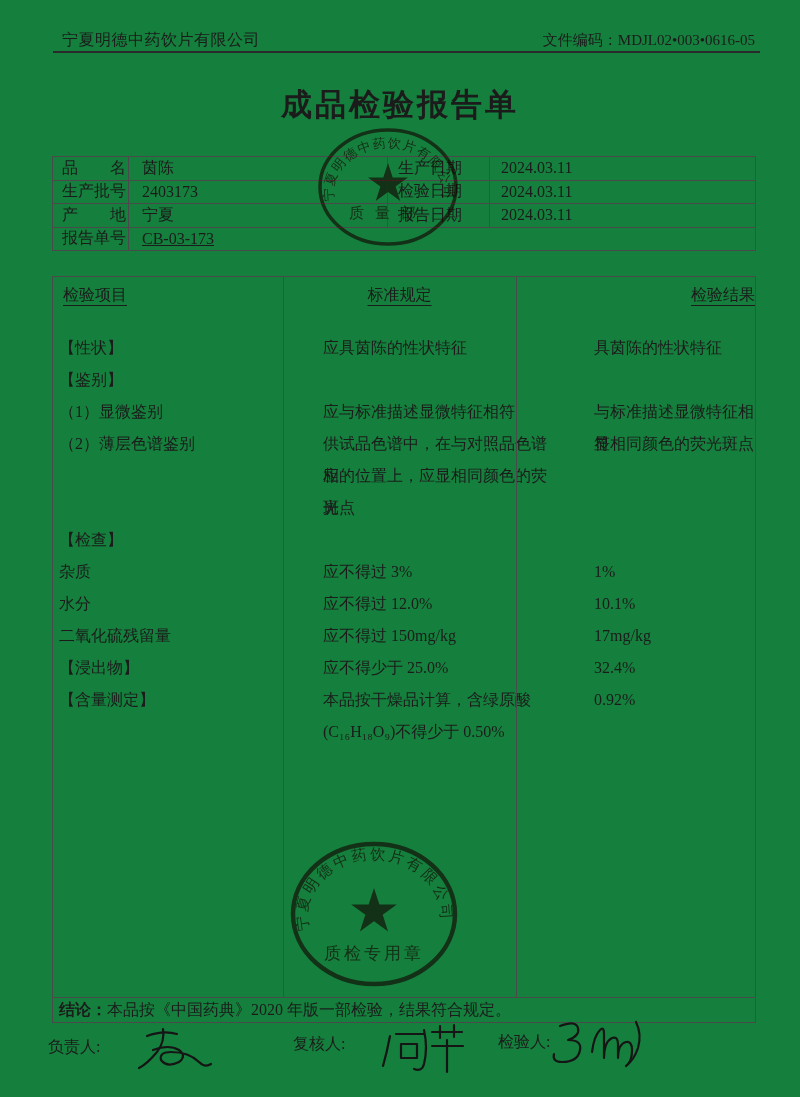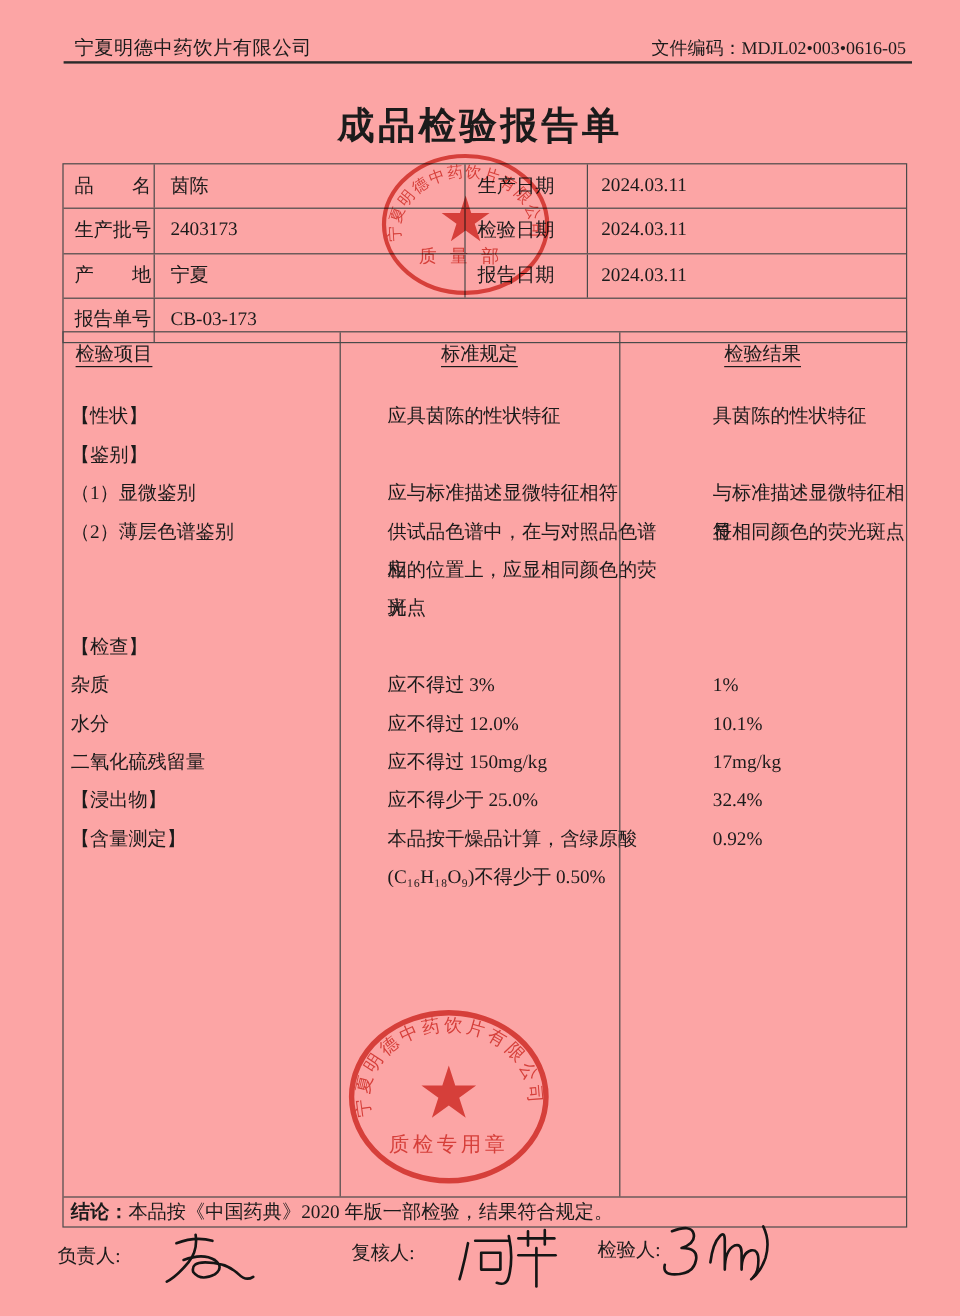--- a/index.html
+++ b/index.html
@@ -1,49 +1,49 @@
 <!DOCTYPE html>
 <html><head>
 <meta charset="utf-8">
 <style>
   * { margin:0; padding:0; box-sizing:border-box; }
   body { background:#ffffff; }
   .page {
-    position:relative; width:800px; height:1097px; background:#fca5a5;
+    position:relative; width:800px; height:1097px; background:#15803d;
     font-family:"Liberation Serif","DejaVu Serif",serif;
     color:#1b1b1b; overflow:hidden;
   }
   
   .hdr-company { position:absolute; left:62px; top:30px; font-size:16px; letter-spacing:0.5px; }
   .hdr-code { position:absolute; right:45px; top:31px; font-size:15px; }
   .hdr-rule { position:absolute; left:53px; top:51px; width:707px; height:2px; background:#2a2a2a; }
   
   .doc-title { position:absolute; left:0; right:0; top:84px; text-align:center;
     font-size:31px; font-weight:bold; letter-spacing:3px; }
   
-  .info-table { position:absolute; left:52px; top:136px; width:704px; height:150px;
+  .info-table { position:absolute; left:52px; top:156px; width:704px; height:95px;
     border:1px solid #4a4a4a; display:flex; flex-direction:column; font-size:16px; }
   .irow { flex:1; display:flex; border-bottom:1px solid #4a4a4a; }
   .irow:last-child { border-bottom:none; }
   .icell { display:flex; align-items:center; border-right:1px solid #4a4a4a; }
   .il  { width:76px;  padding-left:9px; }
   .iv  { width:259px; padding-left:13px; }
   .il2 { width:102px; padding-left:10px; }
   .iv2 { flex:1; padding-left:11px; border-right:none; }
-  .ivspan { flex:1; padding-left:13px; border-right:none; }
+  .ivspan { flex:1; padding-left:13px; border-right:none;text-decoration:underline; }
   
   .main-table { position:absolute; left:52px; top:276px; width:704px; height:747px;
     border:1px solid #4a4a4a; font-size:16px; }
   .mt-div { position:absolute; top:0; width:1px; height:720px; background:#4a4a4a; }
   .mt-div.d1 { left:230px; }
   .mt-div.d2 { left:463px; }
   .mt-header { display:flex; height:30px; margin-top:3px; align-items:center; }
   .mt-header .h1 { width:230px; padding-left:10px; }
   .mt-header .h2 { width:233px; text-align:center; }
-  .mt-header .h3 { flex:1; text-align:center; }
+  .mt-header .h3 { flex:1; text-align:right; }
   .uline { text-decoration:underline; text-underline-offset:5px; text-decoration-thickness:1px; }
   .mt-lines { margin-top:22px; }
   .tline { display:flex; height:32px; line-height:32px;gap:32px; }
   .tline .c1 { width:230px; padding-left:6px; }
   .tline .c2 { width:233px; padding-left:8px; }
   .tline .c3 { flex:1; padding-left:14px; }
   .mt-conclusion { position:absolute; left:0; right:0; top:720px; bottom:0;
     border-top:1px solid #4a4a4a; display:flex; align-items:center; padding-left:6px; }
   .mt-conclusion .b { font-weight:bold; }
   

